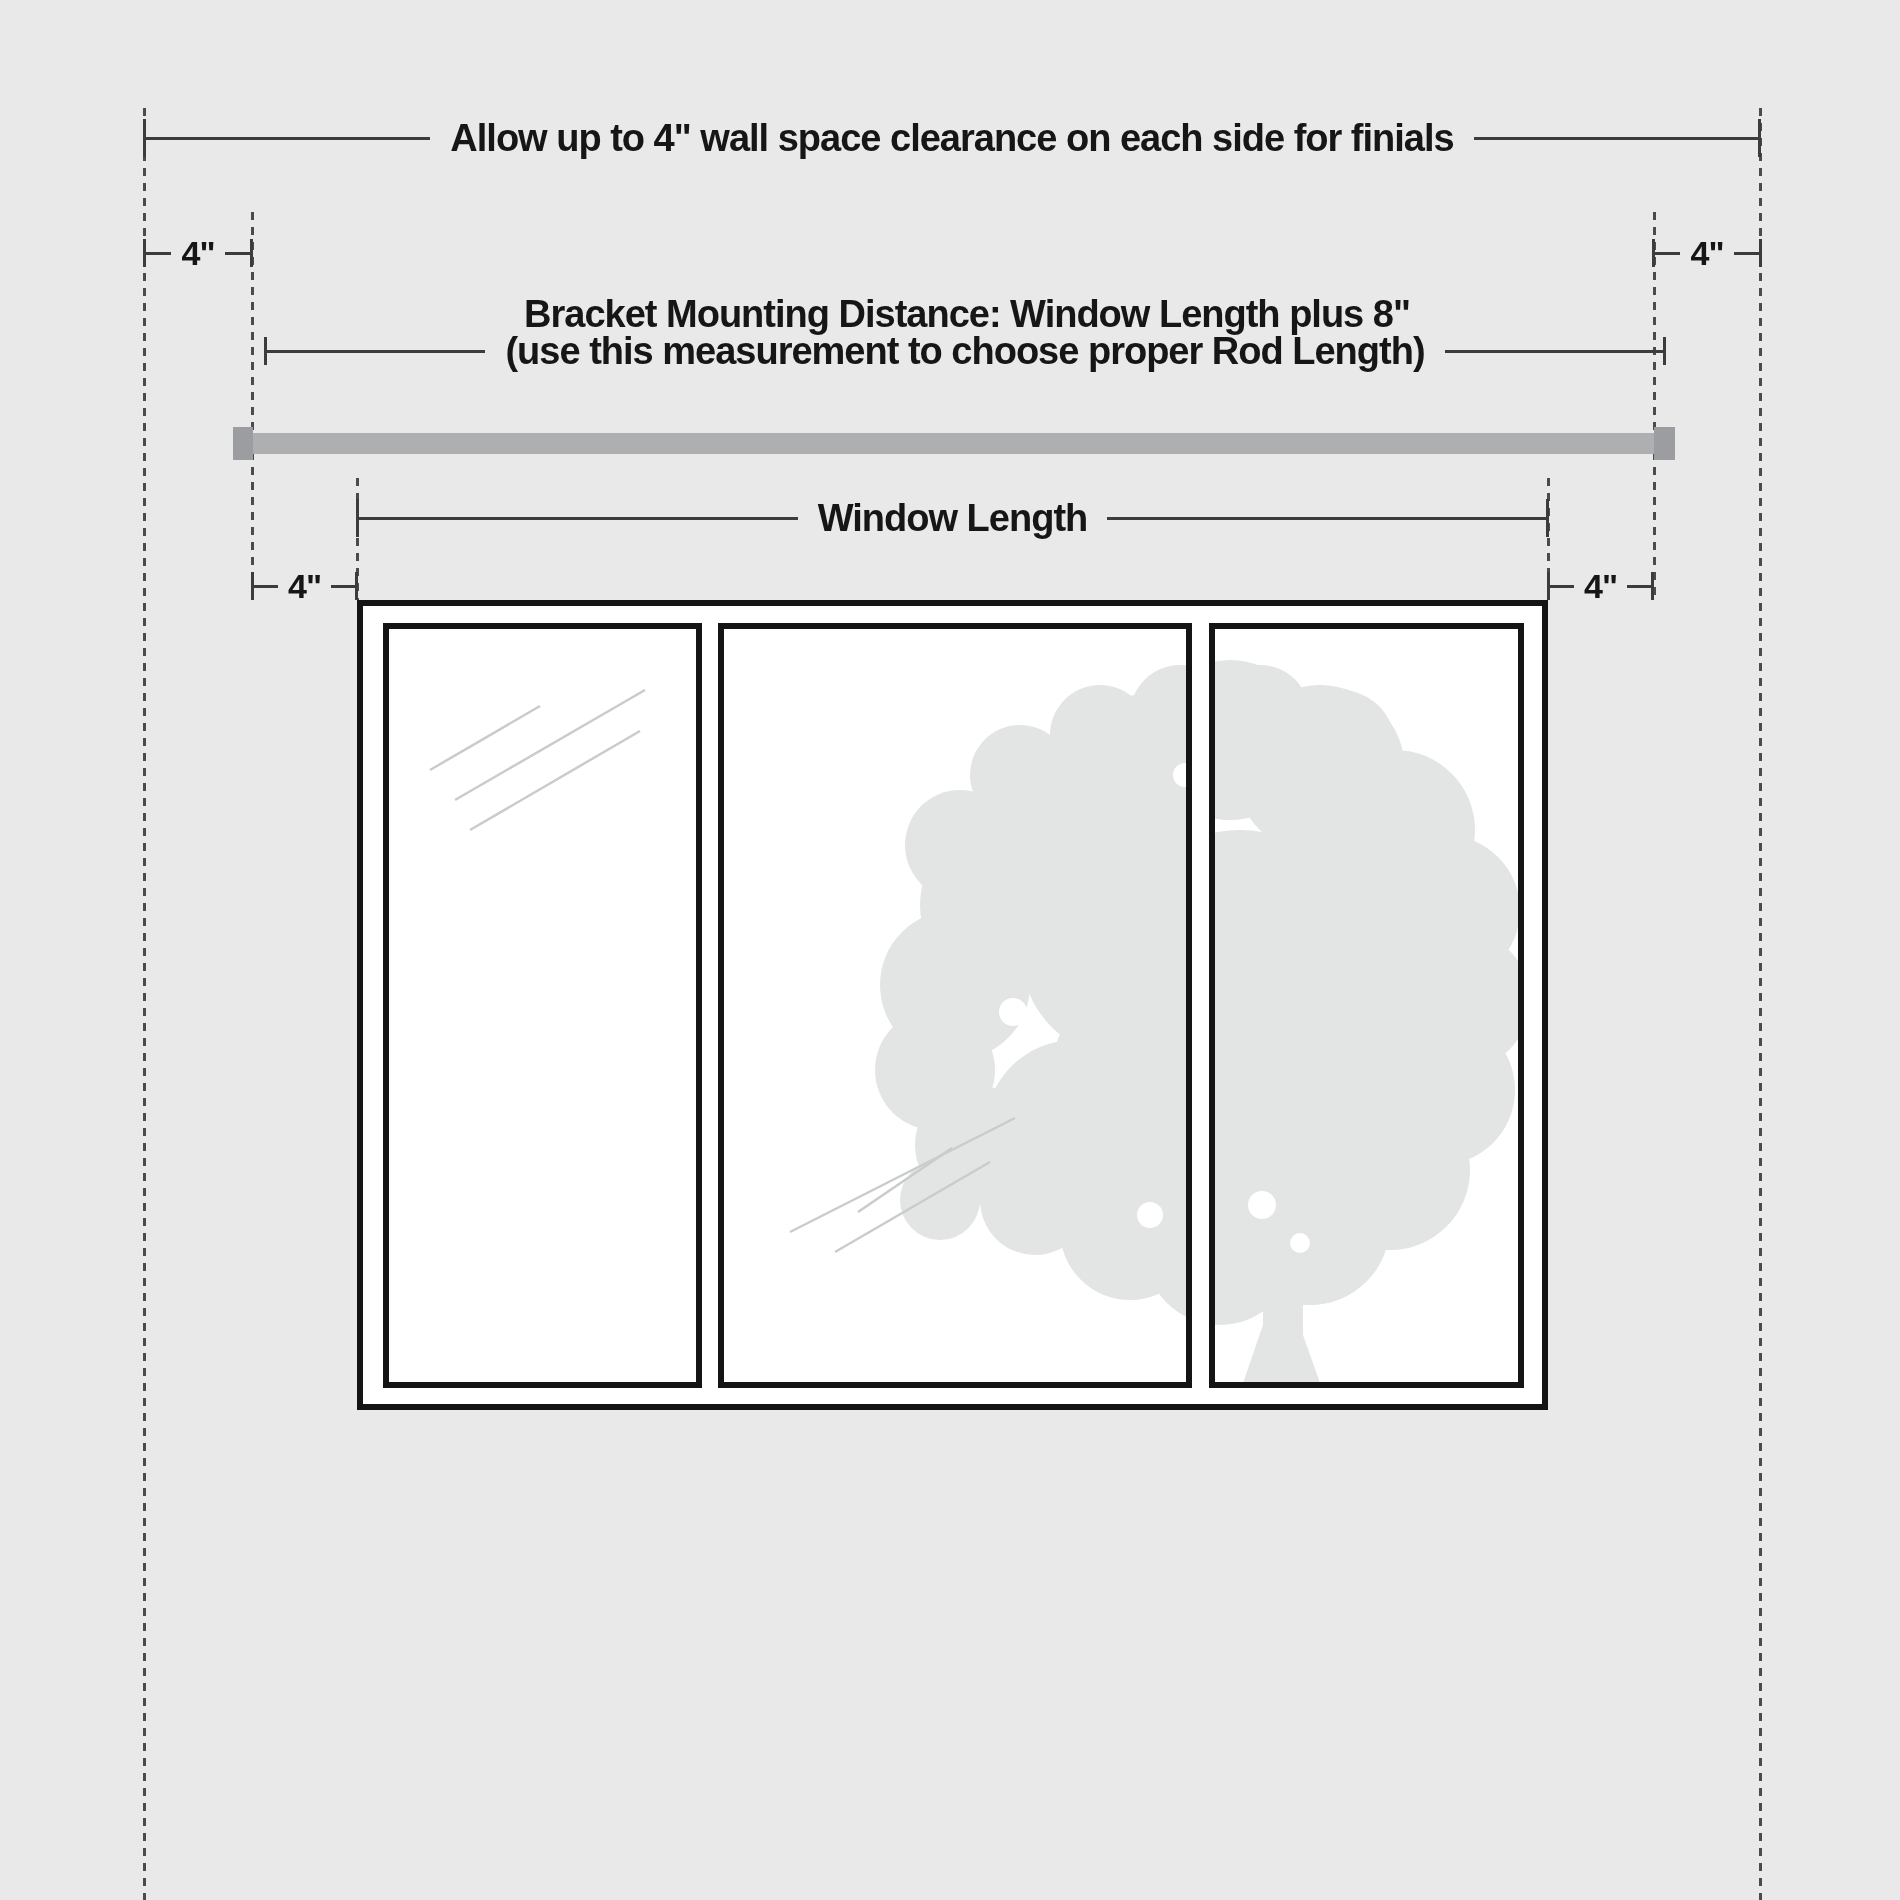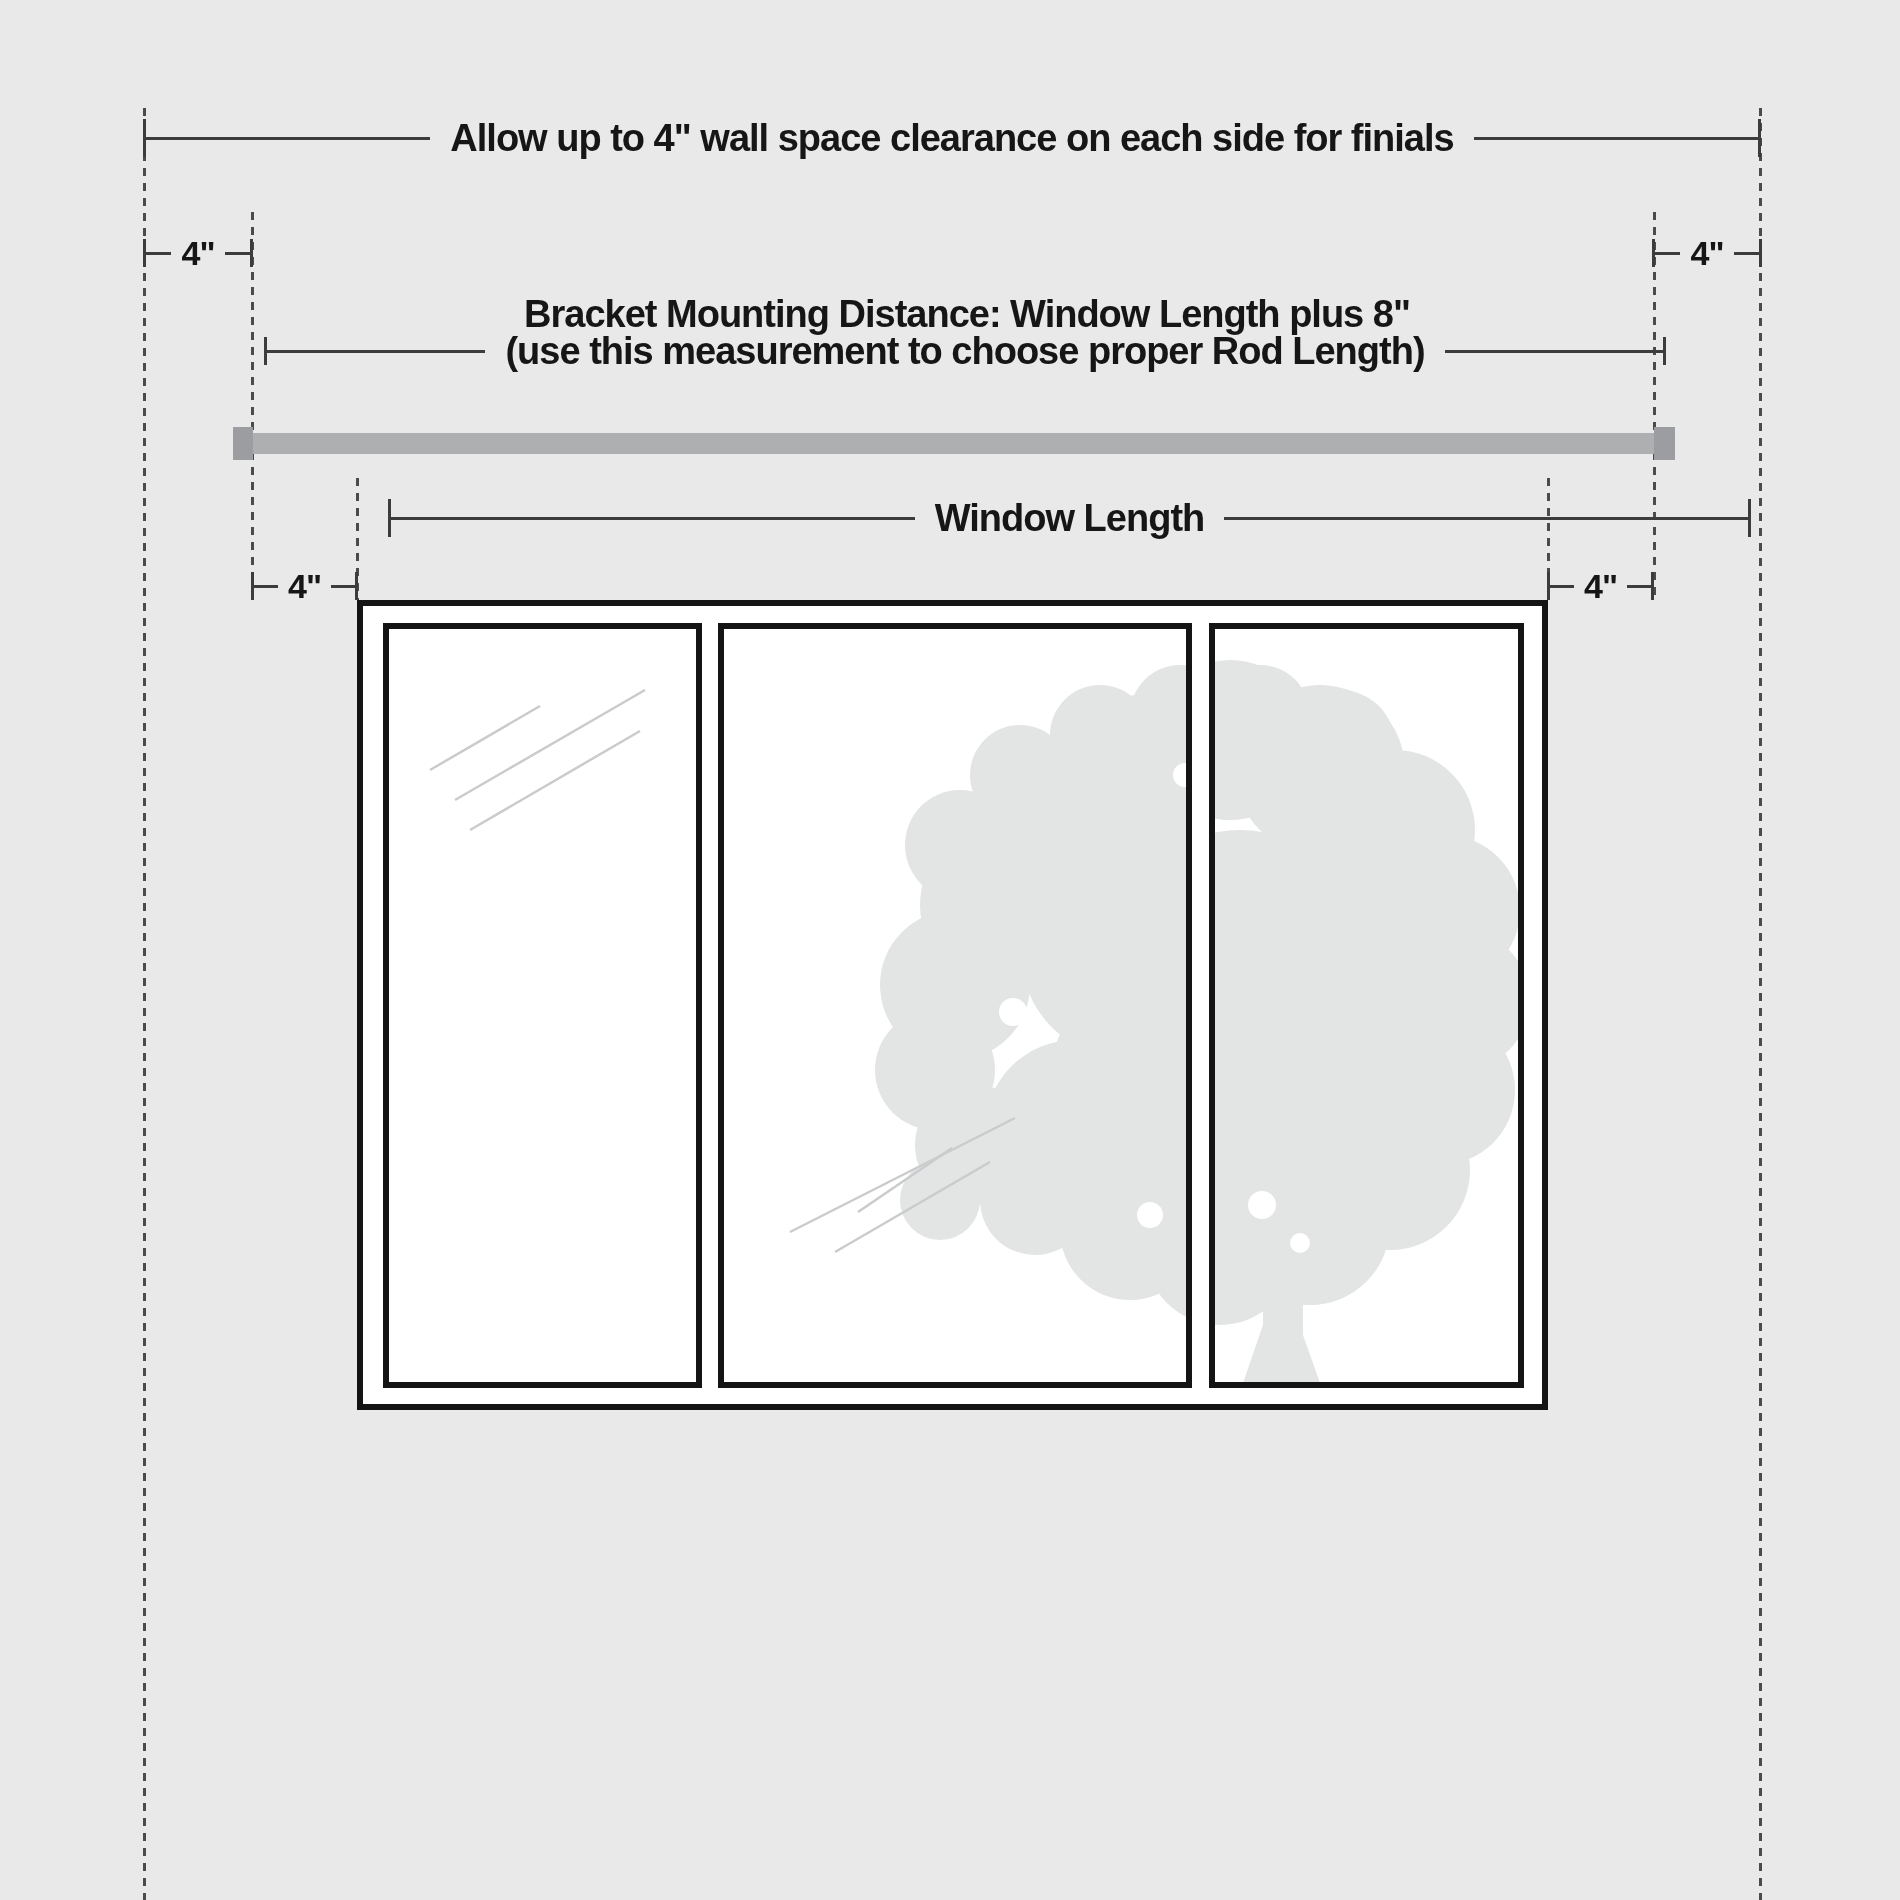--- a/index.html
+++ b/index.html
@@ -88,21 +88,21 @@
     <div class="dline"></div>
     <span class="lbl">(use this measurement to choose proper Rod Length)</span>
     <div class="dline"></div>
     <div class="tick short"></div>
   </div>
 
   <div class="rod-body"></div>
   <div class="rod-cap left"></div>
   <div class="rod-cap right"></div>
 
-  <div class="dim-row" style="left:356px;top:478px;width:1363px;margin-left:32px;">
+  <div class="dim-row" style="left:356px;top:478px;width:1193px;">
     <div class="tick"></div>
     <div class="dline"></div>
     <span class="lbl">Window Length</span>
     <div class="dline"></div>
     <div class="tick"></div>
   </div>
 
   <div class="dim-row" style="left:251px;top:546px;width:107px;">
     <div class="tick short"></div>
     <div class="dline"></div>

